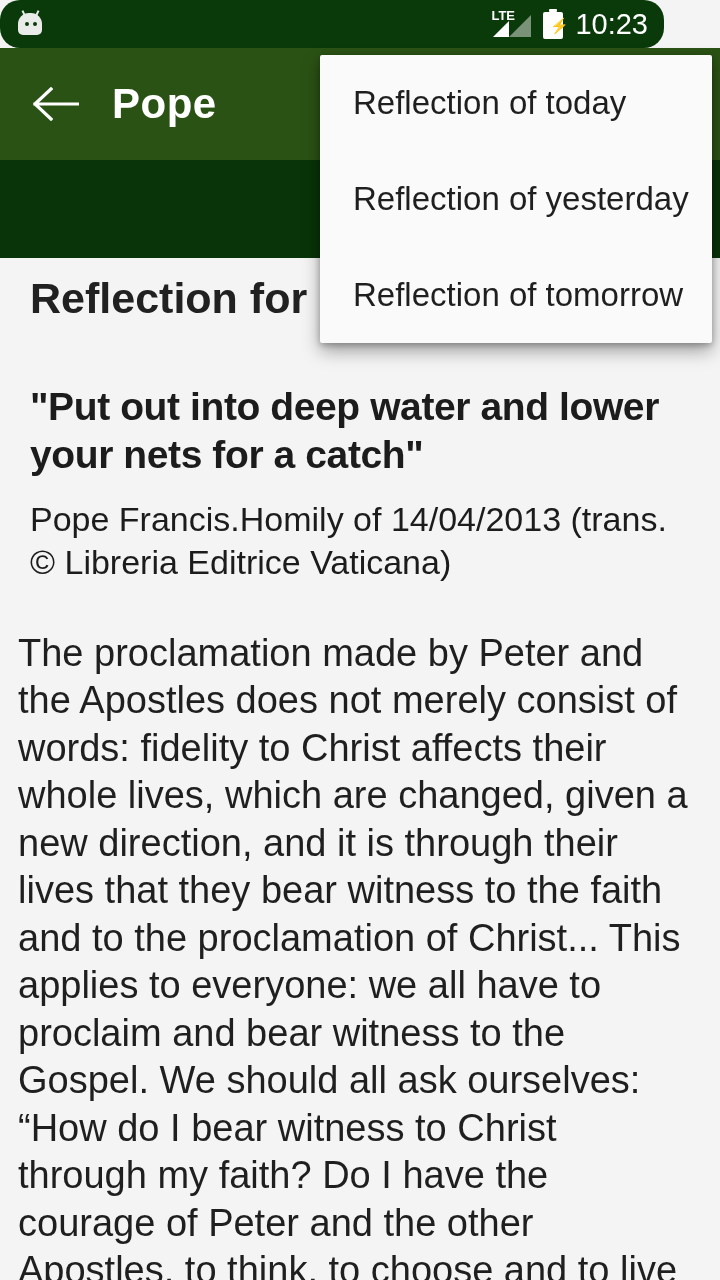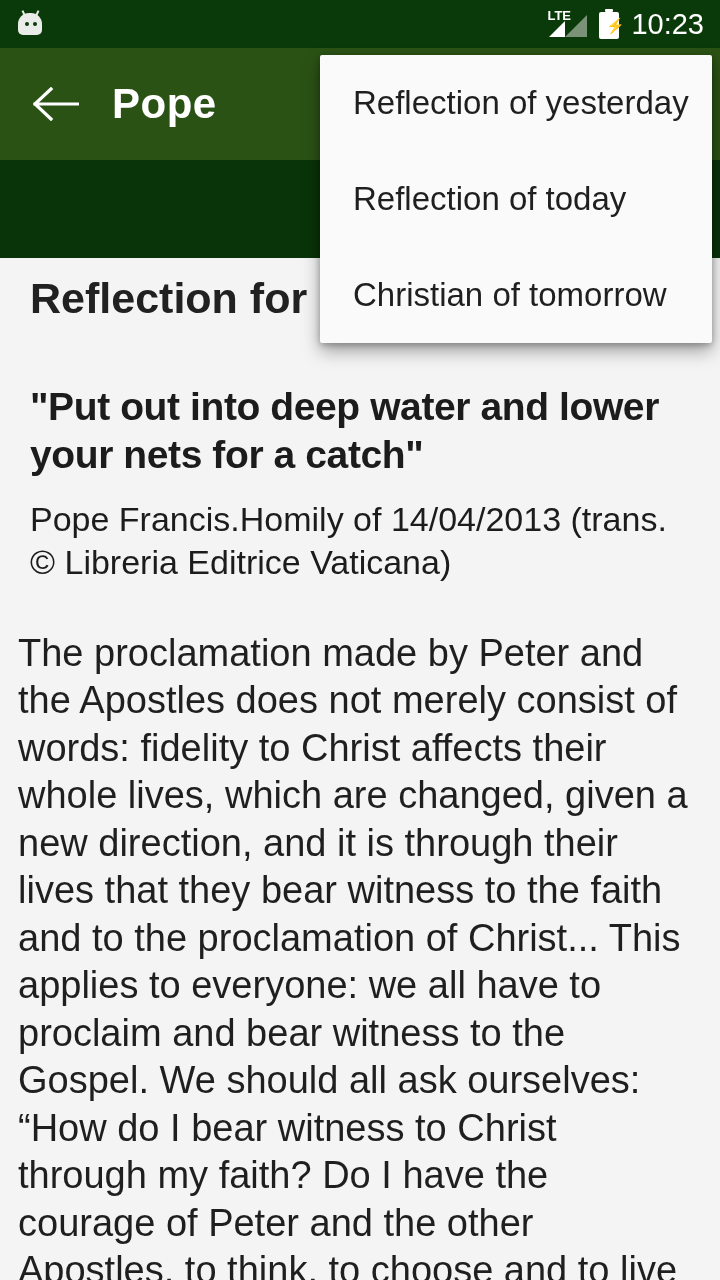--- a/index.html
+++ b/index.html
@@ -6,23 +6,23 @@
   html, body {
     width:720px; height:1280px;
     background:#f2f2f2;
     font-family:"Liberation Sans", sans-serif;
     overflow:hidden;
   }
   #screen { position:relative; width:720px; height:1280px; overflow:hidden; background:#f4f4f4; }
 
   
   .status-bar{
-    position:absolute; left:0; top:0; width:720px; height:48px;
+    position:absolute; left:0; top:0; width:664px; height:48px;
     background:#0b3a0a; display:flex; align-items:center;
-    padding:0 16px; color:#ffffff;
+    padding:0 16px; color:#ffffff;border-radius:20px;
   }
   .status-left{ display:flex; align-items:center; gap:8px; flex:1; }
   .status-right{ display:flex; align-items:center; gap:12px; }
   .android-icon{ width:28px; height:26px; position:relative; }
   .android-icon .head{
     position:absolute; left:2px; top:2px; width:24px; height:22px;
     background:#e9ece9; border-radius:11px 11px 5px 5px;
   }
   .android-icon .eye{
     position:absolute; top:11px; width:4px; height:4px; background:#0b3a0a; border-radius:50%;
@@ -158,18 +158,18 @@
   <div class="sub-band"></div>
 
   <div class="content">
     <div class="page-heading">Reflection for d</div>
     <div class="quote">"Put out into deep water and lower your nets for a catch"</div>
     <div class="attribution">Pope Francis.Homily of 14/04/2013 (trans. © Libreria Editrice Vaticana)</div>
     <div class="body-text">The proclamation made by Peter and the Apostles does not merely consist of words: fidelity to Christ affects their whole lives, which are changed, given a new direction, and it is through their lives that they bear witness to the faith and to the proclamation of Christ... This applies to everyone: we all have to proclaim and bear witness to the Gospel. We should all ask ourselves: “How do I bear witness to Christ through my faith? Do I have the courage of Peter and the other Apostles, to think, to choose and to live as a Christian,</div>
   </div>
 
   <div class="menu">
+    <div class="menu-item">Reflection of today</div>
     <div class="menu-item">Reflection of yesterday</div>
-    <div class="menu-item">Reflection of today</div>
-    <div class="menu-item">Christian of tomorrow</div>
+    <div class="menu-item">Reflection of tomorrow</div>
   </div>
 
 </div>
 
 </body></html>

